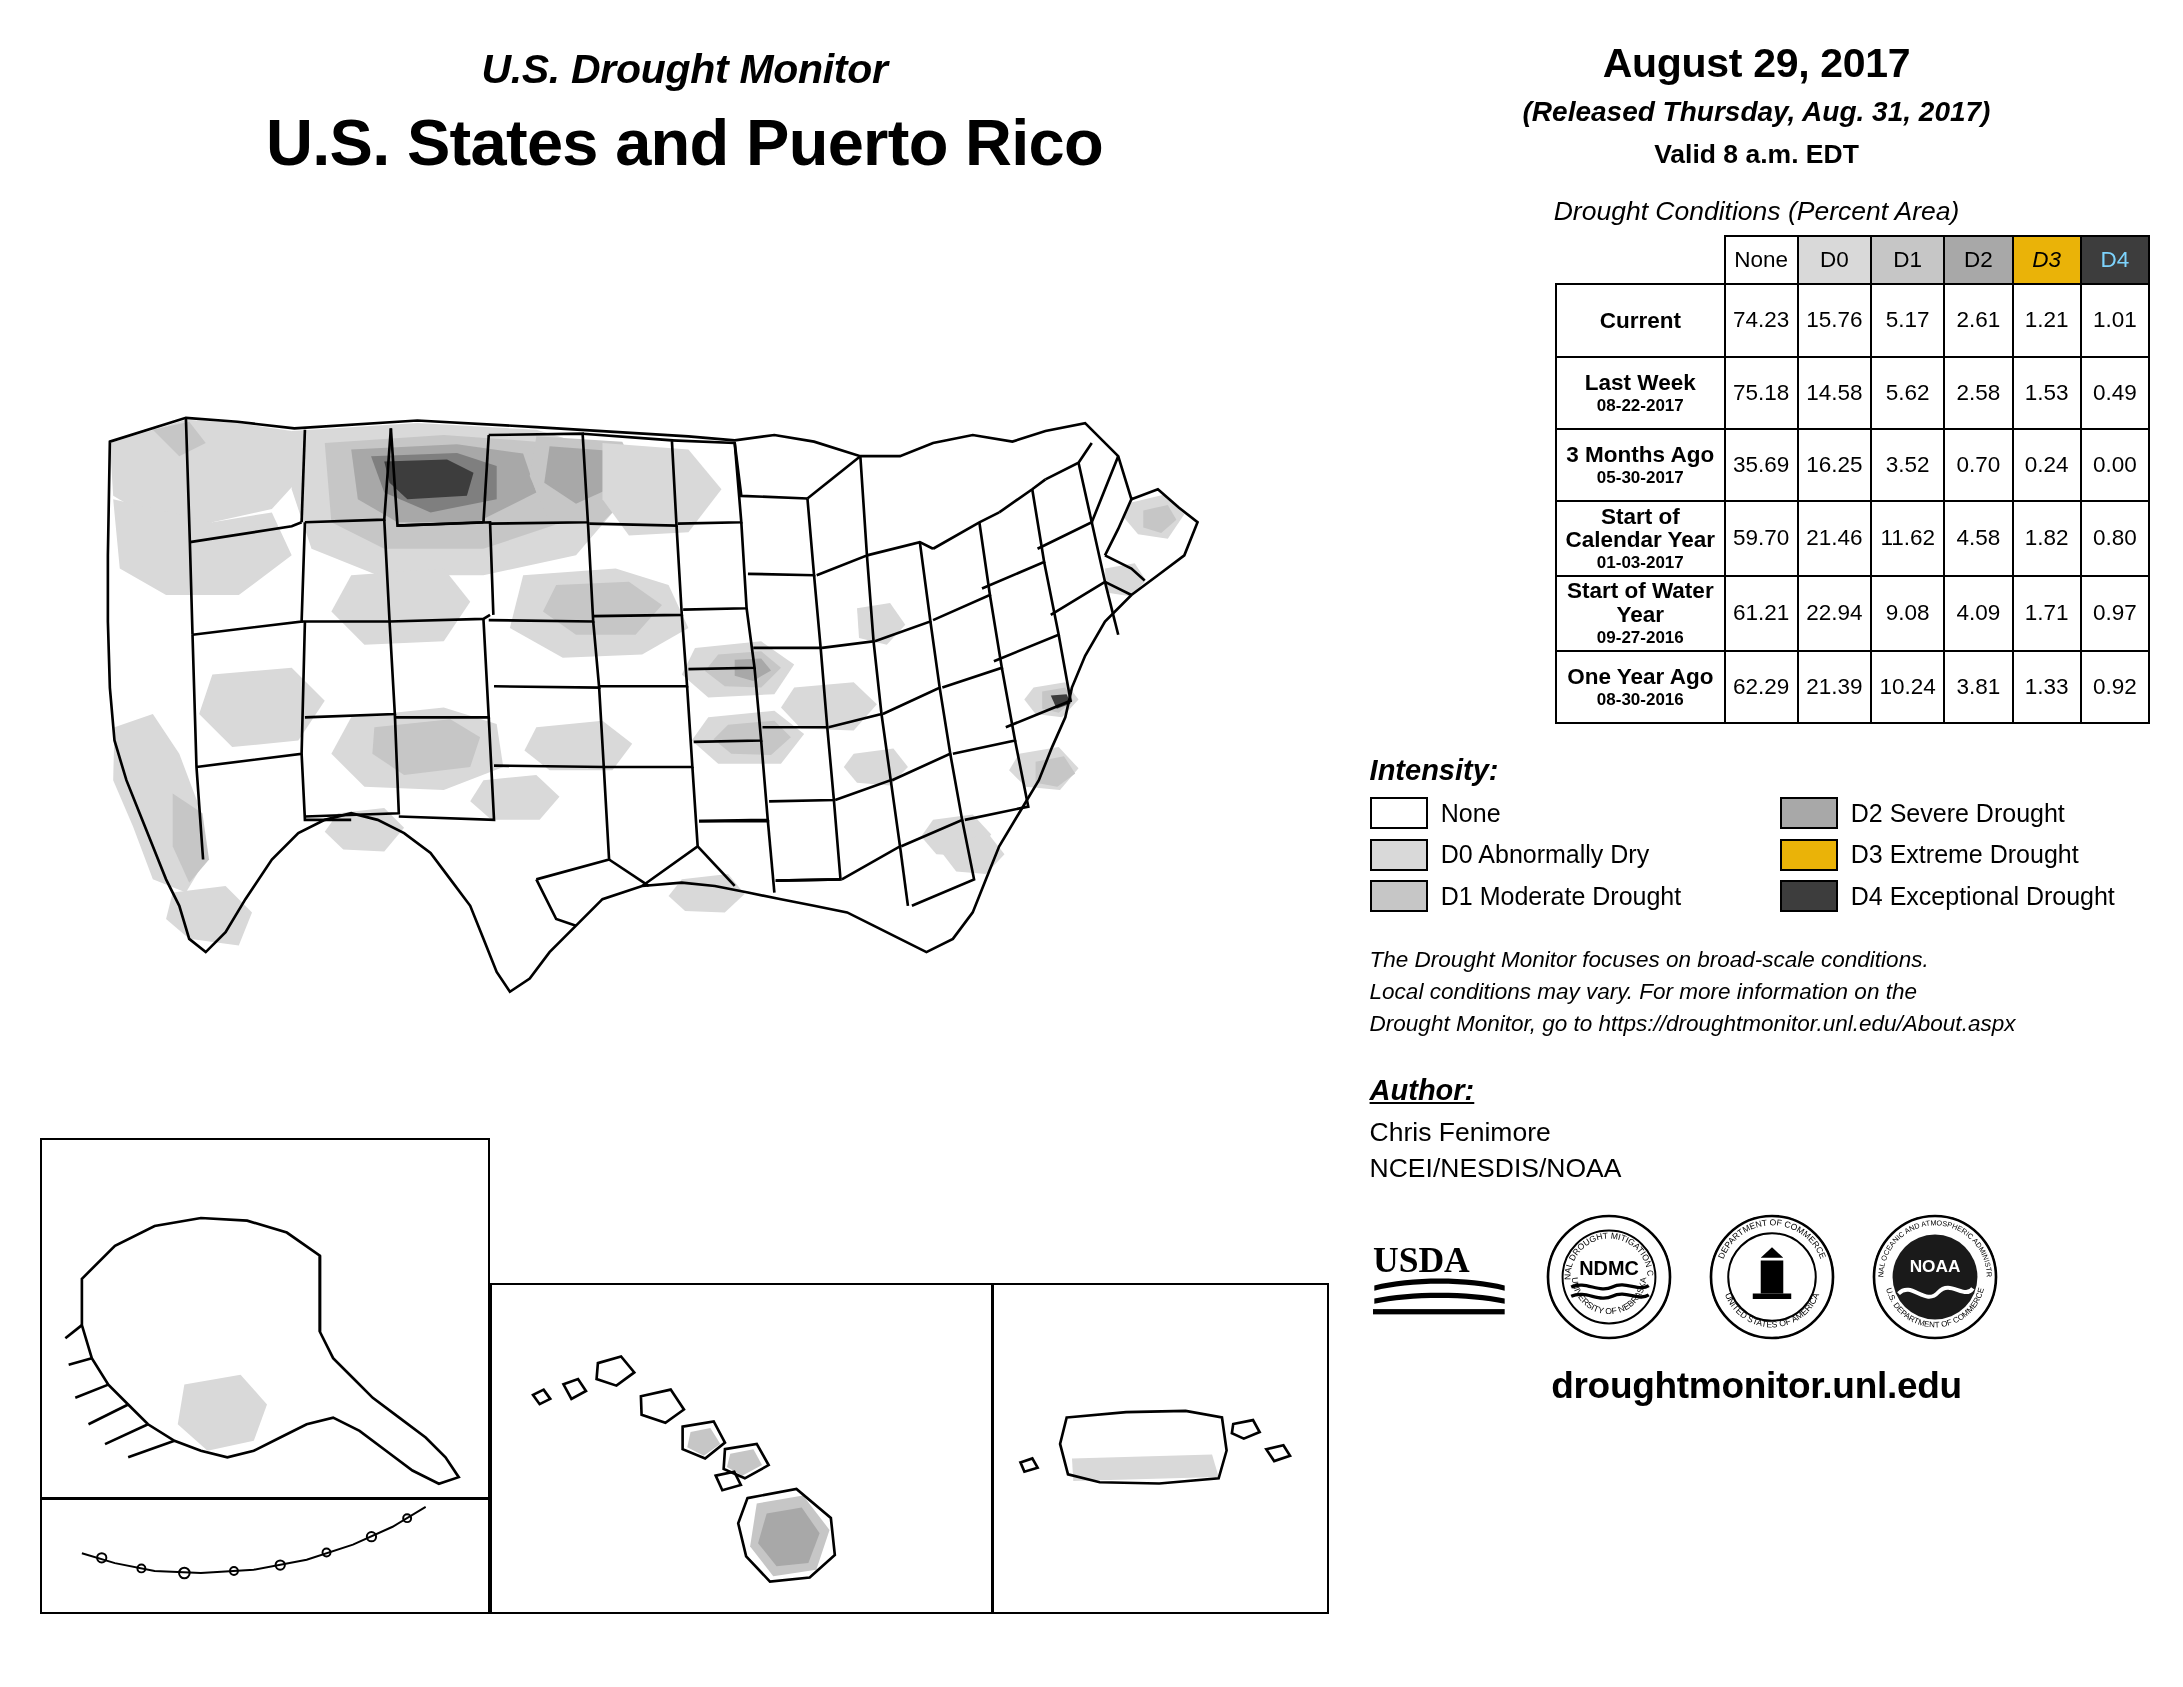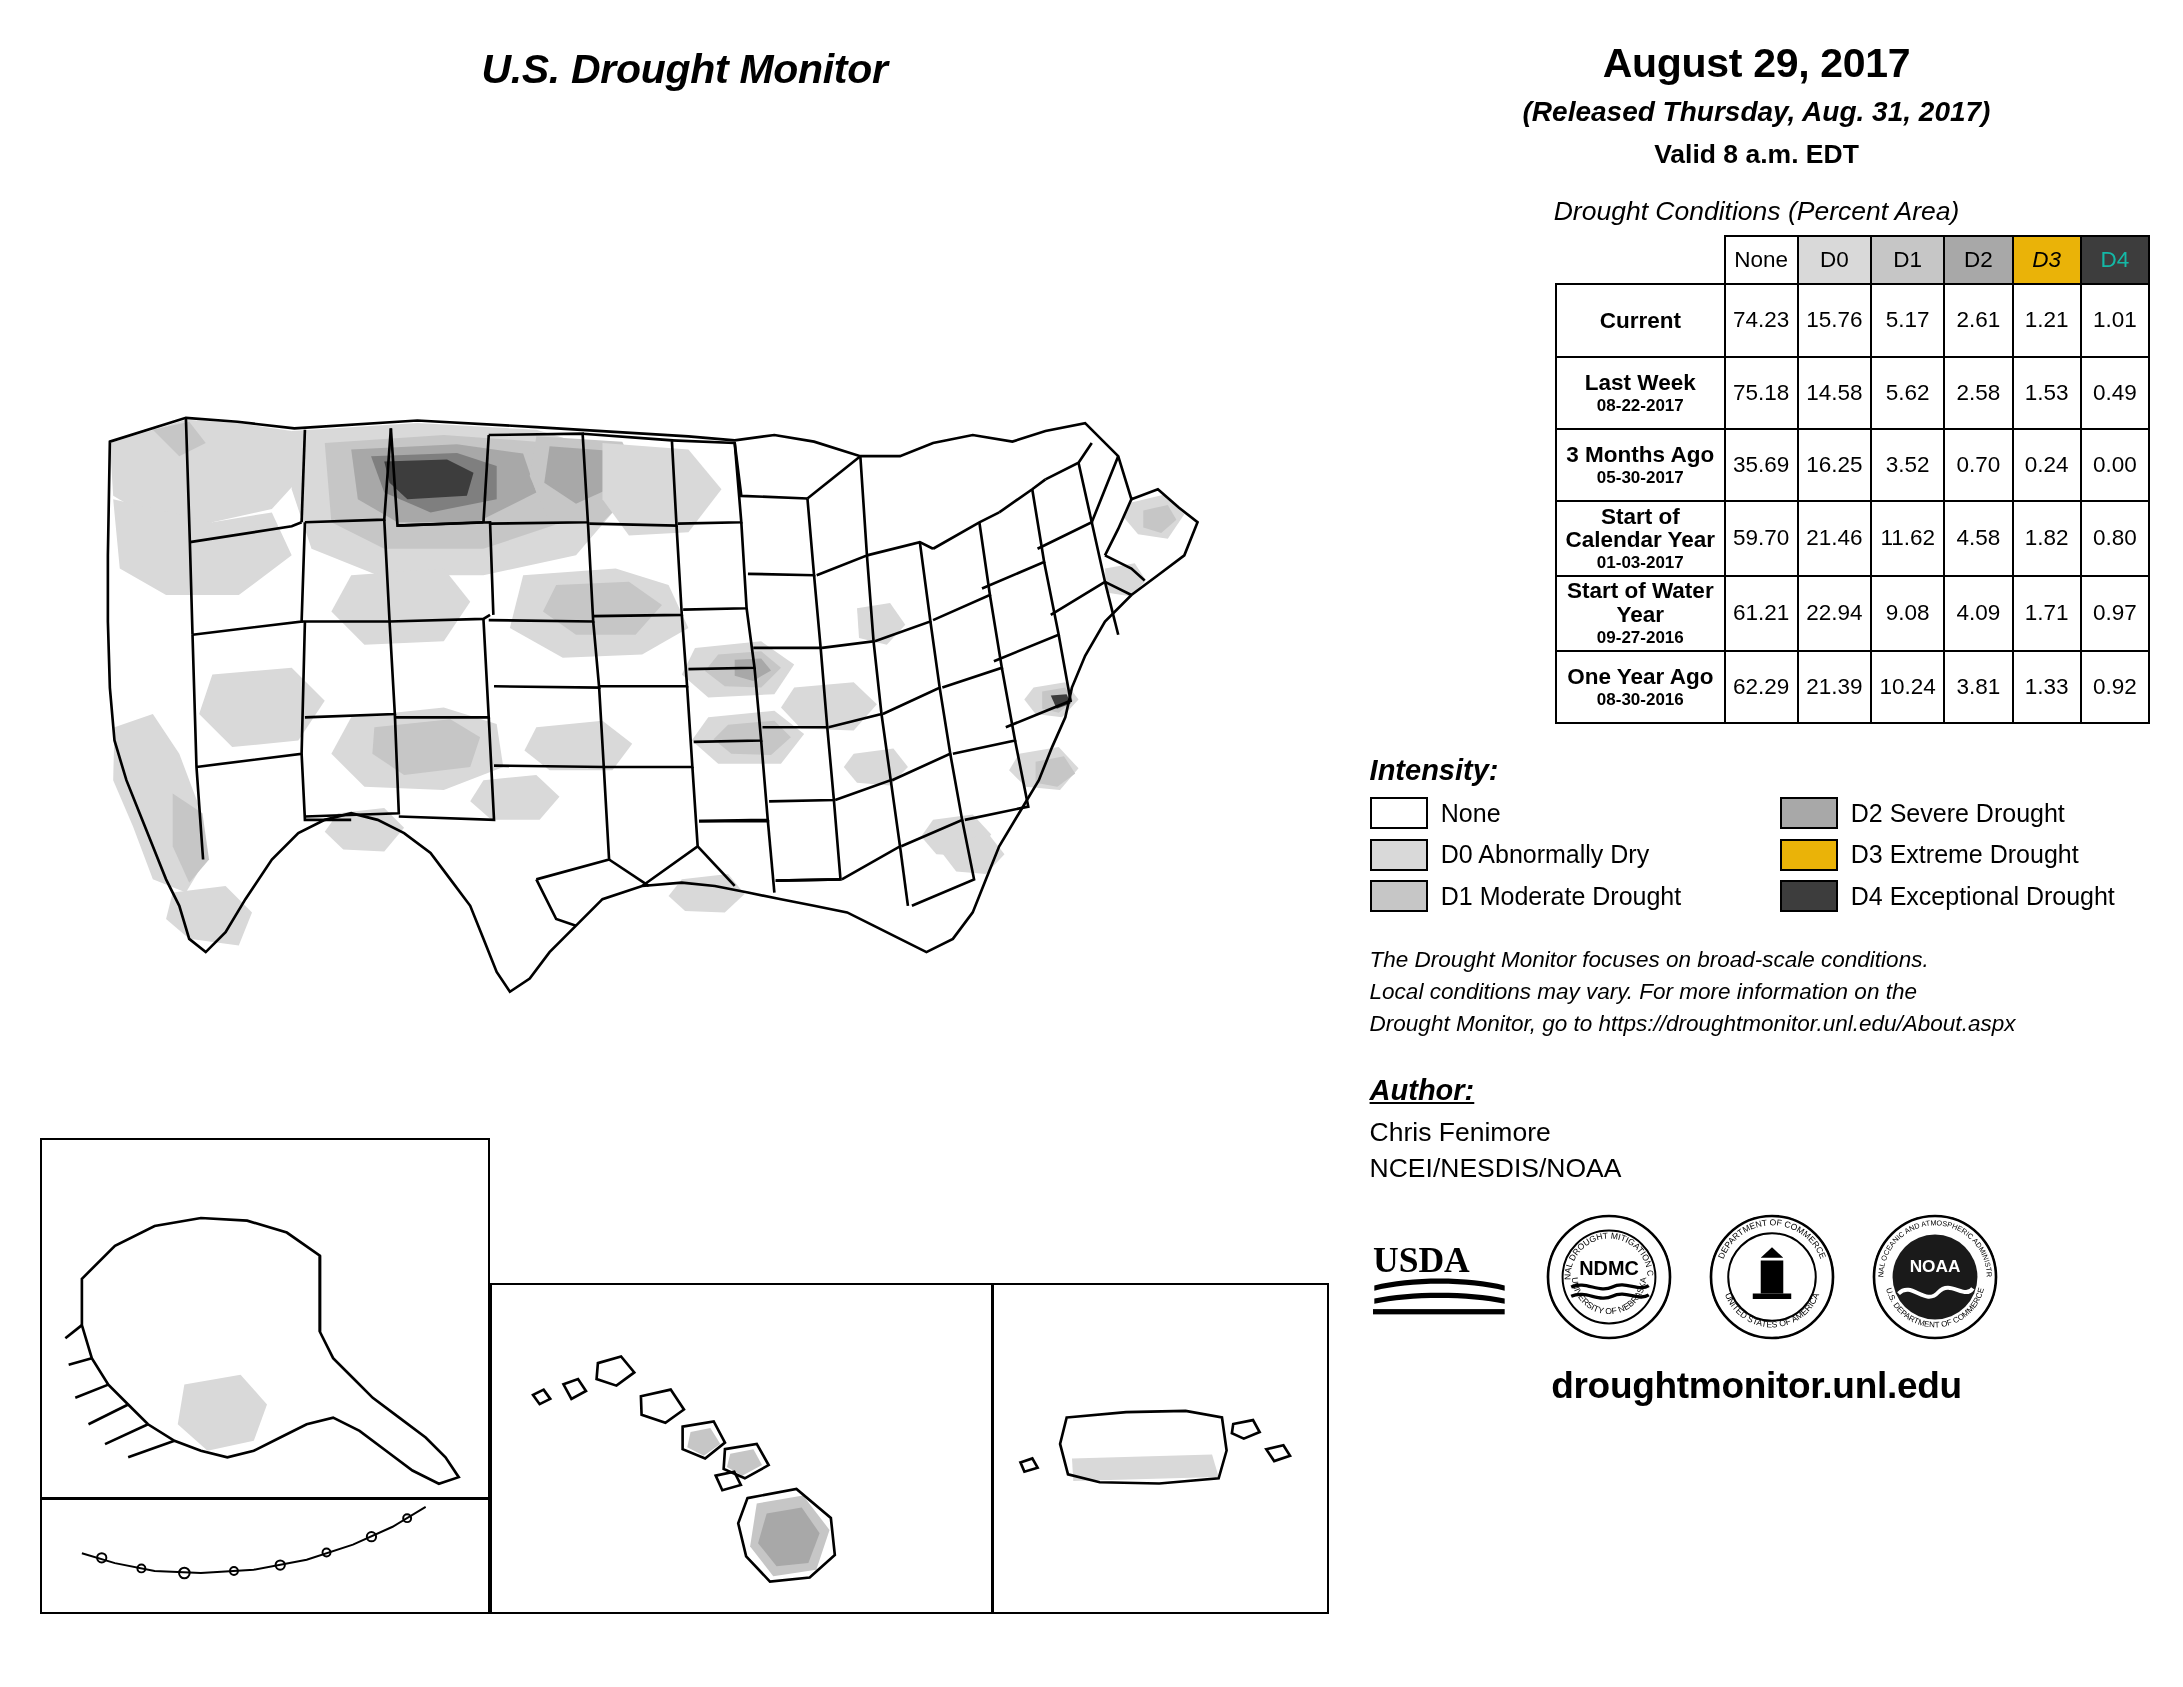--- a/index.html
+++ b/index.html
@@ -136,21 +136,21 @@
     font-size: 17px;
     margin-top: 2.6px;
   }
   td.val { width: 78px; }
 
   .c-none { background: #ffffff; }
   .c-d0 { background: #d9d9d9; }
   .c-d1 { background: #c6c6c6; }
   .c-d2 { background: #a8a8a8; }
   .c-d3 { background: #eab308; font-style: italic; }
-  .c-d4 { background: #3d3d3d; color: #14b8a6; }
+  .c-d4 { background: #3d3d3d; color: #7dd3fc; }
 
   .intensity-head {
     margin-top: 30px;
     margin-left: 6.6px;
     font-size: 29px;
     font-style: italic;
     font-weight: bold;
   }
   .legend {
     margin-top: 10.6px;
@@ -211,20 +211,21 @@
     letter-spacing: -0.3px;
   }
 </style>
 </head>
 <body>
 
 <div class="page">
 
   <div class="title-block">
     <div class="title-small">U.S. Drought Monitor</div>
+    <div class="title-big">U.S. States and Puerto Rico</div>
   </div>
 
   <div class="map-main">
     <svg viewBox="0 0 1830 1160" width="1211" height="767">
       <g>
 
         <path d="M55,130 L170,95 L250,100 L330,112 L350,175 L300,230 L210,250 L120,245 L60,210 Z" fill="#d9d9d9"></path>
         <path d="M120,110 L175,98 L200,130 L160,150 Z" fill="#c6c6c6"></path>
 
         <path d="M60,215 L210,250 L300,235 L330,300 L250,360 L140,360 L70,320 Z" fill="#d9d9d9"></path>

